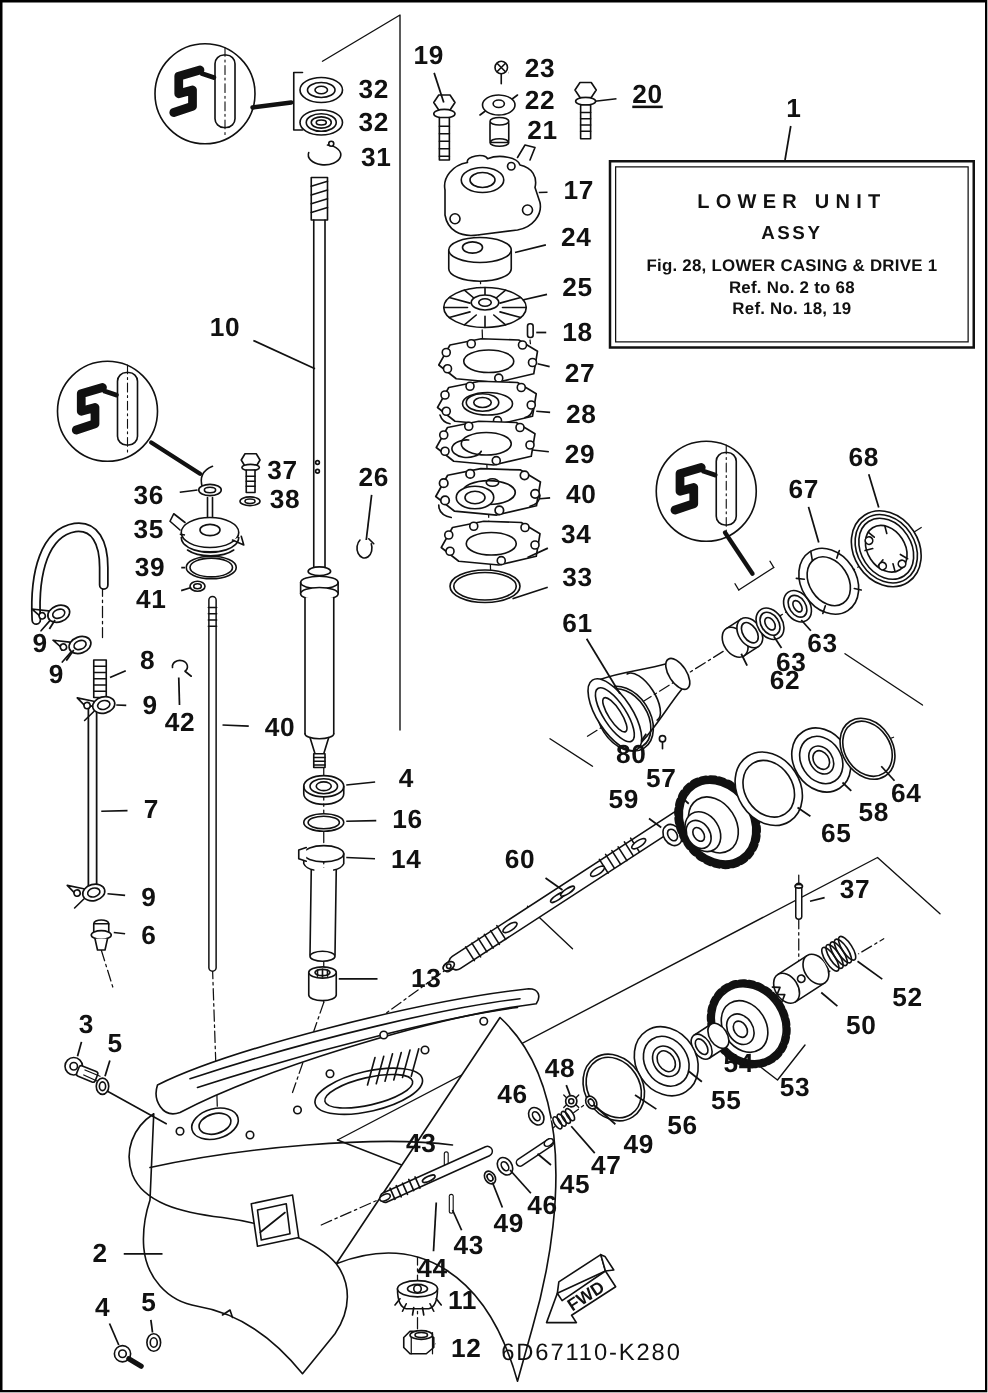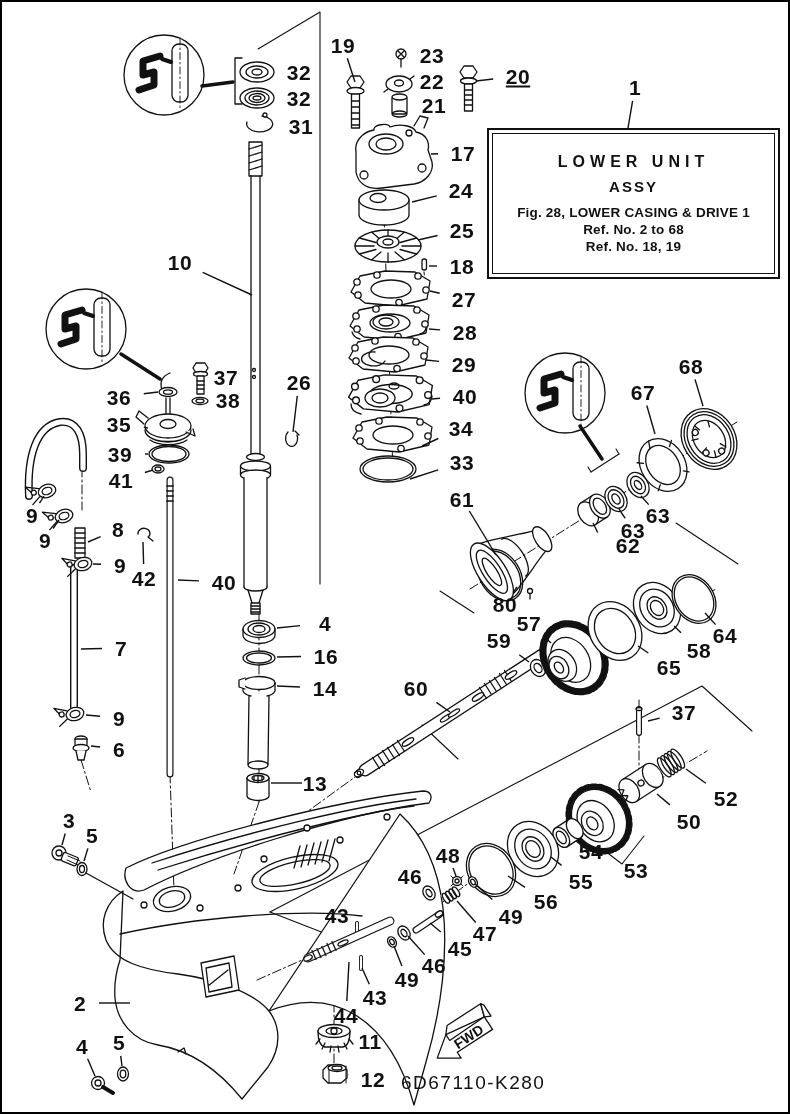--- a/index.html
+++ b/index.html
@@ -597,21 +597,21 @@
       <div class="callout" style="left: 142px; top: 576px;">42</div>
       <div class="callout" style="left: 222px; top: 580px;">40</div>
       <div class="callout" style="left: 119px; top: 646px;">7</div>
       <div class="callout" style="left: 117px; top: 716px;">9</div>
       <div class="callout" style="left: 117px; top: 747px;">6</div>
       <div class="callout" style="left: 67px; top: 818px;">3</div>
       <div class="callout" style="left: 90px; top: 833px;">5</div>
       <div class="callout" style="left: 78px; top: 1001px;">2</div>
       <div class="callout" style="left: 80px; top: 1044px;">4</div>
       <div class="callout" style="left: 117px; top: 1040px;">5</div>
-      <div class="callout" style="left: 313px; top: 781px;">13</div>
+      <div class="callout" style="left: 339px; top: 781px;">13</div>
       <div class="callout" style="left: 323px; top: 686px;">14</div>
       <div class="callout" style="left: 324px; top: 654px;">16</div>
       <div class="callout" style="left: 323px; top: 621px;">4</div>
       <div class="callout" style="left: 368px; top: 1039px;">11</div>
       <div class="callout" style="left: 371px; top: 1077px;">12</div>
       <div class="callout" style="left: 335px; top: 913px;">43</div>
       <div class="callout" style="left: 344px; top: 1013px;">44</div>
       <div class="callout" style="left: 373px; top: 995px;">43</div>
       <div class="callout" style="left: 405px; top: 977px;">49</div>
       <div class="callout" style="left: 432px; top: 963px;">46</div>

